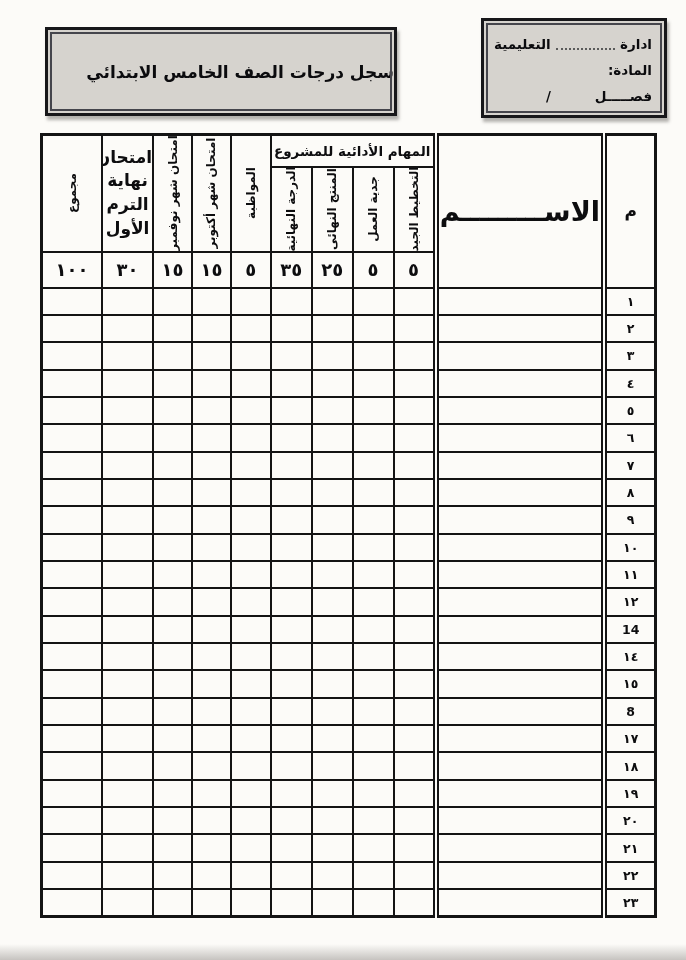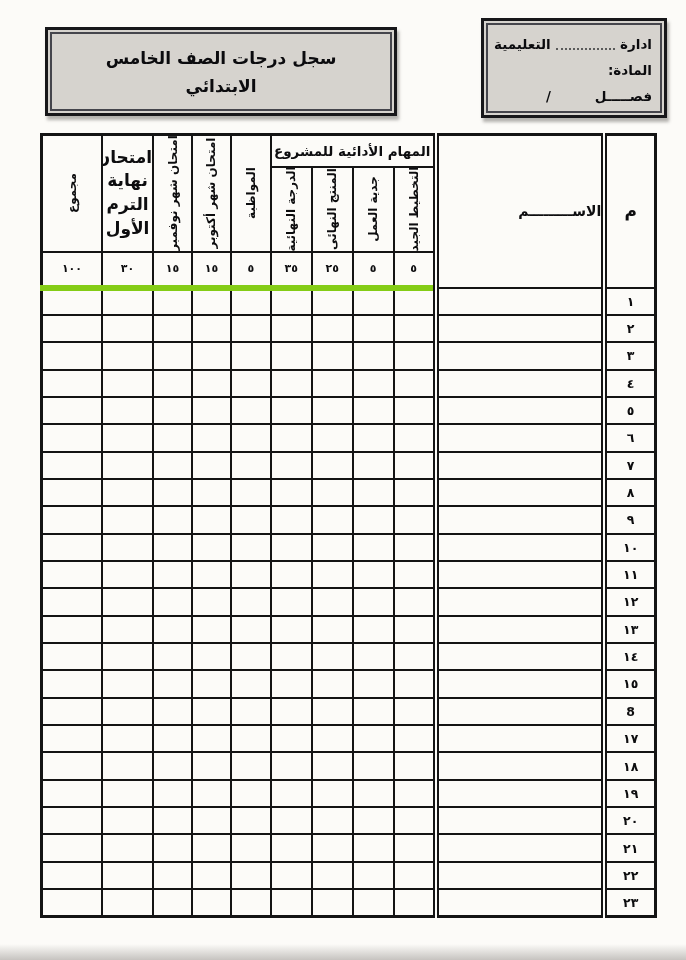--- a/index.html
+++ b/index.html
@@ -10,41 +10,41 @@
 
   
   .dbox{position:absolute;background:#d6d3ce;border:3px solid #17171a;
     box-shadow:2px 4px 3px rgba(90,88,85,.45);color:#0b0b0e;font-weight:bold;}
   .dbox::before{content:'';position:absolute;inset:2px;border:2px solid #45454c;pointer-events:none;}
   .info-box{top:18px;right:19px;width:186px;height:100px;padding:10px 12px 6px 10px;box-sizing:border-box;}
   .ib-row{display:flex;align-items:flex-end;font-size:13.5px;line-height:26px;}
   .ib-dots{flex:1;border-bottom:2px dotted #5a5a5a;margin:0 5px 7px 5px;}
   .ib-class{padding-left:52px;justify-content:space-between;}
   .title-box{top:27px;left:45px;width:352px;height:89px;display:flex;flex-direction:column;
-    justify-content:center;text-align:center;box-sizing:border-box;padding:2px 24px;}
+    justify-content:center;text-align:right;box-sizing:border-box;padding:2px 0;}
   .tb-l1{font-size:17px;line-height:28px;}
   .tb-l2{font-size:16px;line-height:27px;}
   .tb-l3{font-size:14.5px;line-height:26px;}
 
   
   table.grades{position:absolute;top:133px;left:40px;width:617px;height:785px;
     border-collapse:collapse;table-layout:fixed;direction:rtl;text-align:center;
     border:3px solid #141414;color:#0d0d0f;}
   .grades th,.grades td{border:2px solid #141414;padding:0;font-weight:bold;overflow:hidden;}
   .r1{height:32px;}
   .r2{height:85px;}
   .r3{height:36px;}
   .hserial{font-size:17px;}
-  .hname{font-size:14px;letter-spacing:1px;text-align:right;}
+  .hname{font-size:27px;letter-spacing:1px;}
   .group{font-size:13.5px;}
   th.v{position:relative;}
   th.v .rot{position:absolute;top:50%;left:50%;transform:translate(-50%,-50%) rotate(-90deg);
     white-space:nowrap;font-size:12px;font-weight:bold;}
   th.hlines{font-size:17px;line-height:1.4;white-space:pre-line;font-weight:bold;}
-  .r3 td{font-size:11px;border-bottom:6px solid #84cc16;}
+  .r3 td{font-size:18px;border-bottom:1px solid #84cc16;}
   .cnum{font-size:12.5px;}
   .cname,.hname{border-left:6px double #141414 !important;border-right:6px double #141414 !important;}
   tbody tr{height:27px;}
 </style>
 </head>
 <body>
 
 <div class="page">
 
   <div class="dbox info-box">
@@ -279,21 +279,21 @@
           <td class="cscore"></td>
           <td class="cscore"></td>
           <td class="cscore"></td>
           <td class="cscore"></td>
           <td class="cscore"></td>
           <td class="cscore"></td>
           <td class="cscore"></td>
           <td class="cscore"></td>
         </tr>
         <tr>
-          <td class="cnum">١٣</td>
+          <td class="cnum">14</td>
           <td class="cname"></td>
           <td class="cscore"></td>
           <td class="cscore"></td>
           <td class="cscore"></td>
           <td class="cscore"></td>
           <td class="cscore"></td>
           <td class="cscore"></td>
           <td class="cscore"></td>
           <td class="cscore"></td>
           <td class="cscore"></td>

